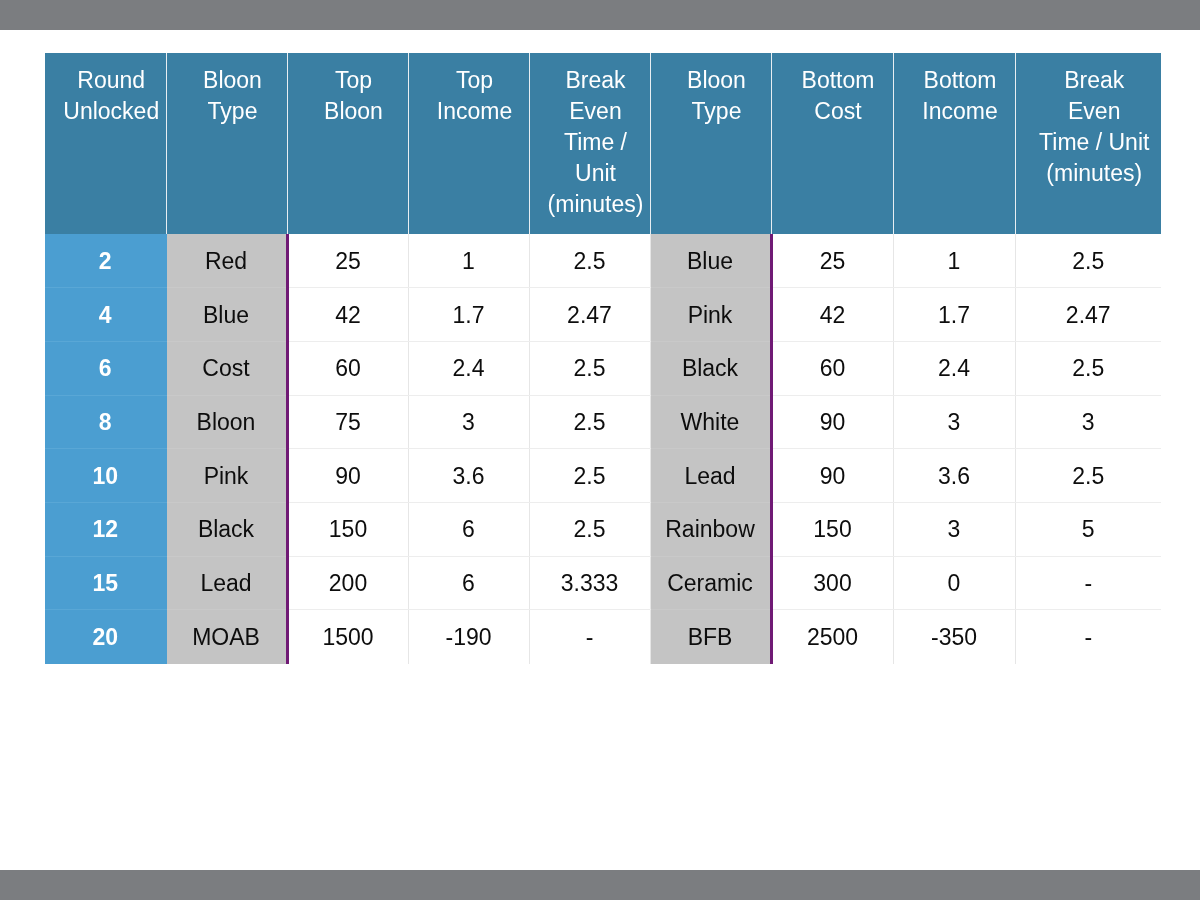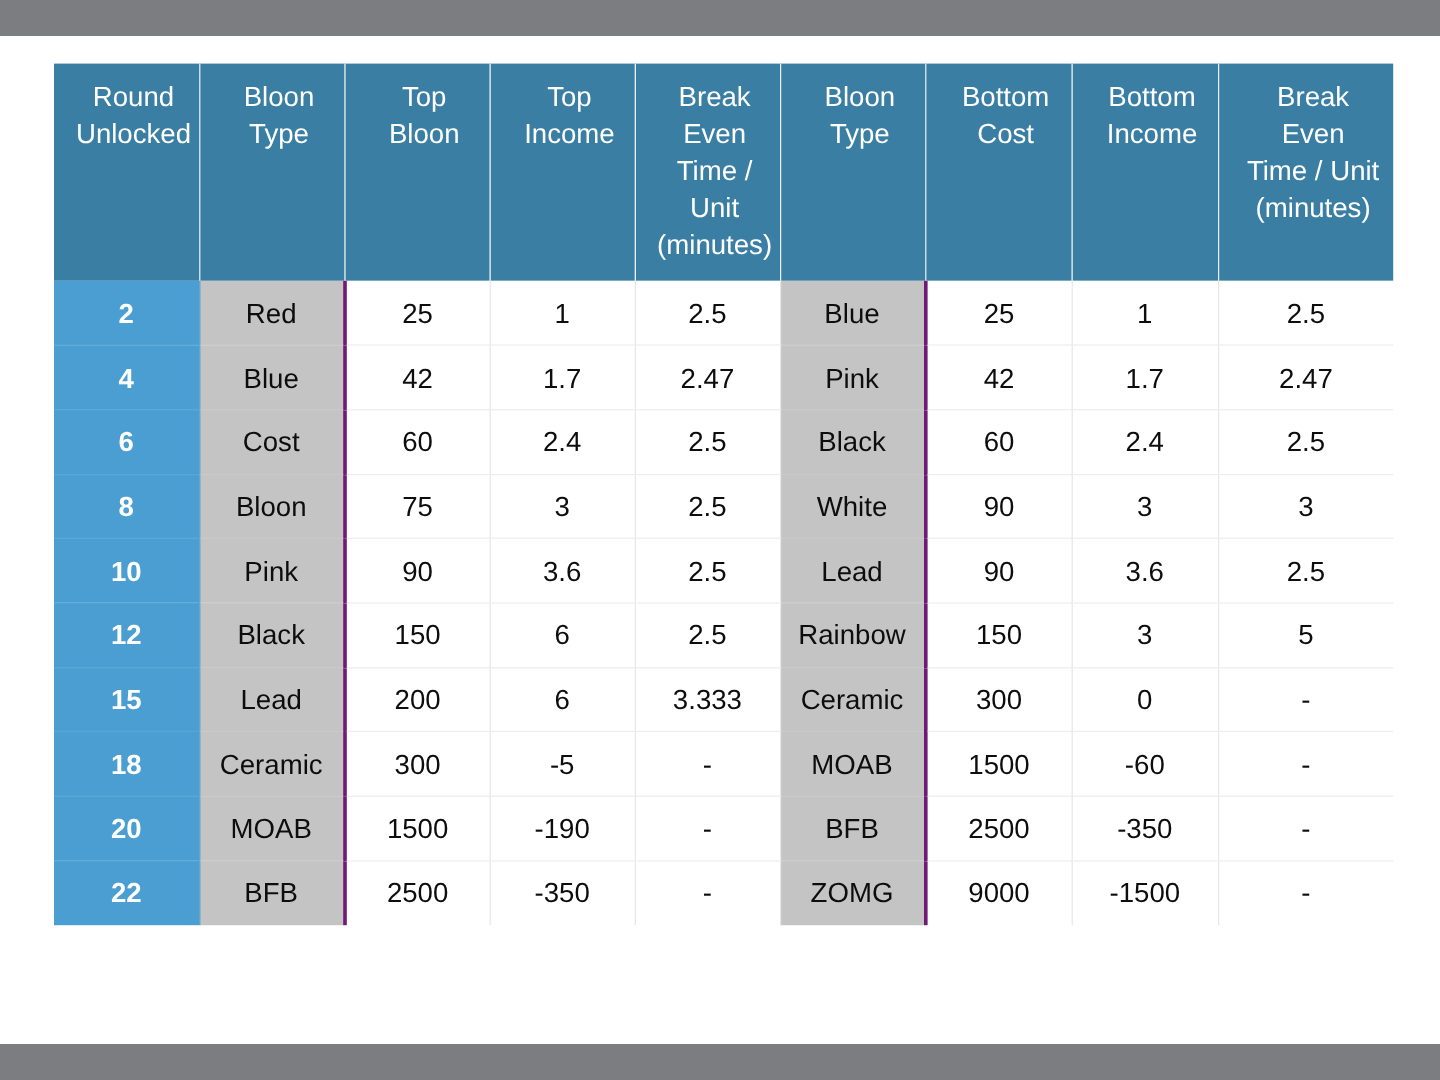--- a/index.html
+++ b/index.html
@@ -247,50 +247,28 @@
             <td class="bloon-cell">Lead</td>
             <td>200</td>
             <td>6</td>
             <td>3.333</td>
             <td class="bloon-cell">Ceramic</td>
             <td>300</td>
             <td>0</td>
             <td>-</td>
           </tr>
           <tr>
-            <td class="round-cell">18</td>
-            <td class="bloon-cell">Ceramic</td>
-            <td>300</td>
-            <td>-5</td>
-            <td>-</td>
-            <td class="bloon-cell">MOAB</td>
-            <td>1500</td>
-            <td>-60</td>
-            <td>-</td>
-          </tr>
-          <tr>
             <td class="round-cell">20</td>
             <td class="bloon-cell">MOAB</td>
             <td>1500</td>
             <td>-190</td>
             <td>-</td>
             <td class="bloon-cell">BFB</td>
             <td>2500</td>
             <td>-350</td>
             <td>-</td>
           </tr>
-          <tr>
-            <td class="round-cell">22</td>
-            <td class="bloon-cell">BFB</td>
-            <td>2500</td>
-            <td>-350</td>
-            <td>-</td>
-            <td class="bloon-cell">ZOMG</td>
-            <td>9000</td>
-            <td>-1500</td>
-            <td>-</td>
-          </tr>
         </tbody>
     </table>
   </div>
 </div>
 
 <div class="bottom-bar"></div>
 
 </body></html>

